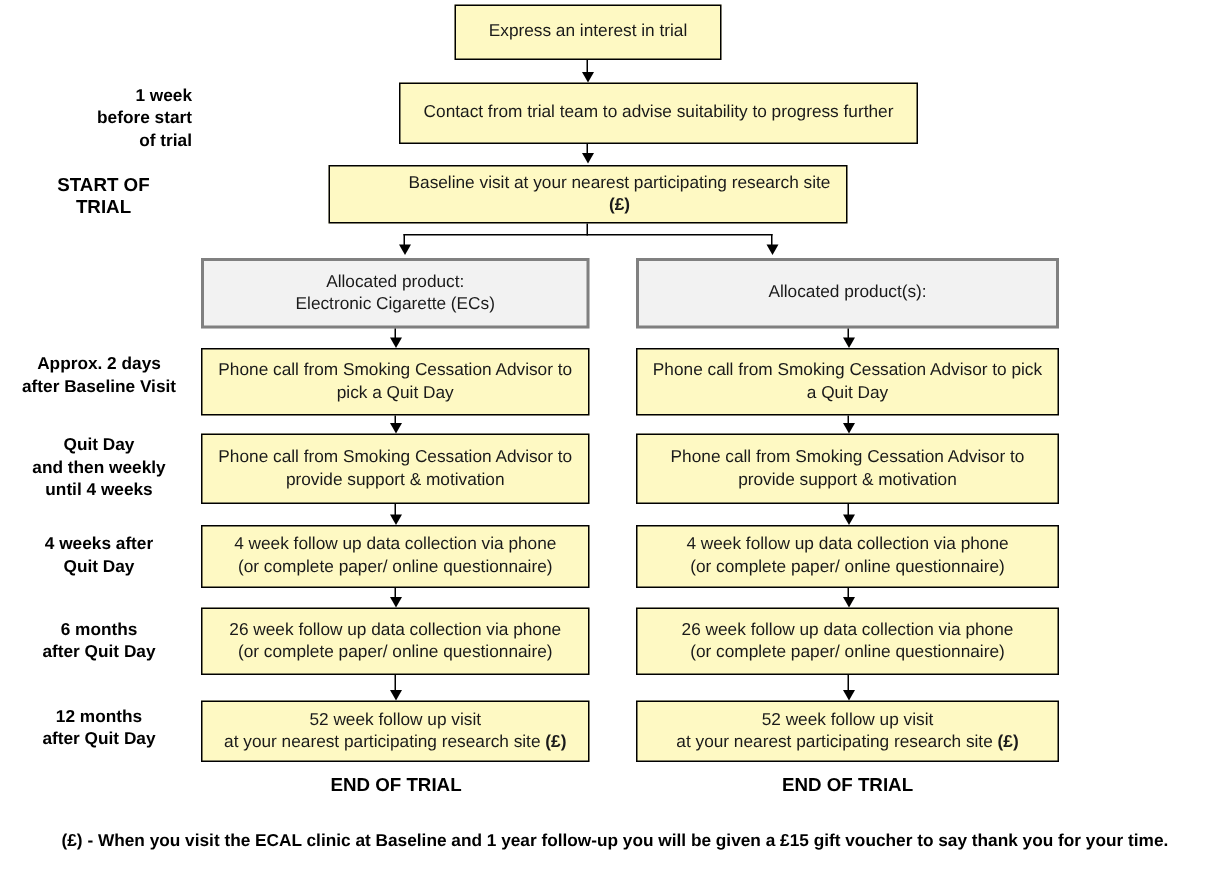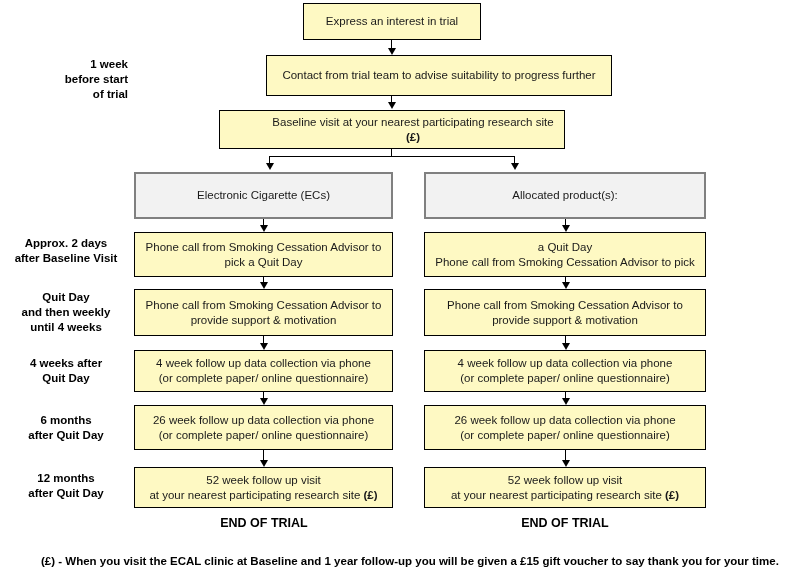--- a/index.html
+++ b/index.html
@@ -89,20 +89,24 @@
 <body>
 
 <div id="chart">
 
   <div class="stage-label" style="left:10px; top:57px; width:118px;text-align:right;">
     <span>1 week</span><br>
     <span>before start</span><br>
     <span>of trial</span>
   </div>
 
+  <div class="stage-label" style="left:10px; top:116px; width:118px; font-size:12.5px;">
+    <span>START OF</span><br>
+    <span>TRIAL</span>
+  </div>
 
   <div class="stage-label" style="left:2px; top:236px; width:128px;">
     <span>Approx. 2 days</span><br>
     <span>after Baseline Visit</span>
   </div>
 
   <div class="stage-label" style="left:2px; top:290px; width:128px;">
     <span>Quit Day</span><br>
     <span>and then weekly</span><br>
     <span>until 4 weeks</span>
@@ -143,20 +147,21 @@
 
   <div class="vline" style="left:391px; top:149px; height:8px;"></div>
   <div class="hline" style="left:269px; top:156px; width:246px;"></div>
   <div class="vline" style="left:269px; top:156px; height:9px;"></div>
   <div class="arrowhead" style="left:266px; top:163px;"></div>
   <div class="vline" style="left:514px; top:156px; height:9px;"></div>
   <div class="arrowhead" style="left:511px; top:163px;"></div>
 
   <div class="node shaded" style="left:134px; top:172px; width:259px; height:47px;">
     <div>
+      <span class="line2">Allocated product:</span>
       <span class="line2">Electronic Cigarette (ECs)</span>
     </div>
   </div>
 
   <div class="node" style="left:134px; top:232px; width:259px; height:45px;">
     <div>
       <span class="line2">Phone call from Smoking Cessation Advisor to</span>
       <span class="line2">pick a Quit Day</span>
     </div>
   </div>
@@ -207,22 +212,22 @@
   <div class="arrowhead" style="left:260px; top:460px;"></div>
 
   <div class="node shaded" style="left:424px; top:172px; width:282px; height:47px;">
     <div>
       <span class="line2">Allocated product(s):</span>
     </div>
   </div>
 
   <div class="node" style="left:424px; top:232px; width:282px; height:45px;">
     <div>
+      <span class="line2">Phone call from Smoking Cessation Advisor to pick</span>
       <span class="line2">a Quit Day</span>
-      <span class="line2">Phone call from Smoking Cessation Advisor to pick</span>
     </div>
   </div>
 
   <div class="node" style="left:424px; top:289px; width:282px; height:47px;">
     <div>
       <span class="line2">Phone call from Smoking Cessation Advisor to</span>
       <span class="line2">provide support &amp; motivation</span>
     </div>
   </div>
 

